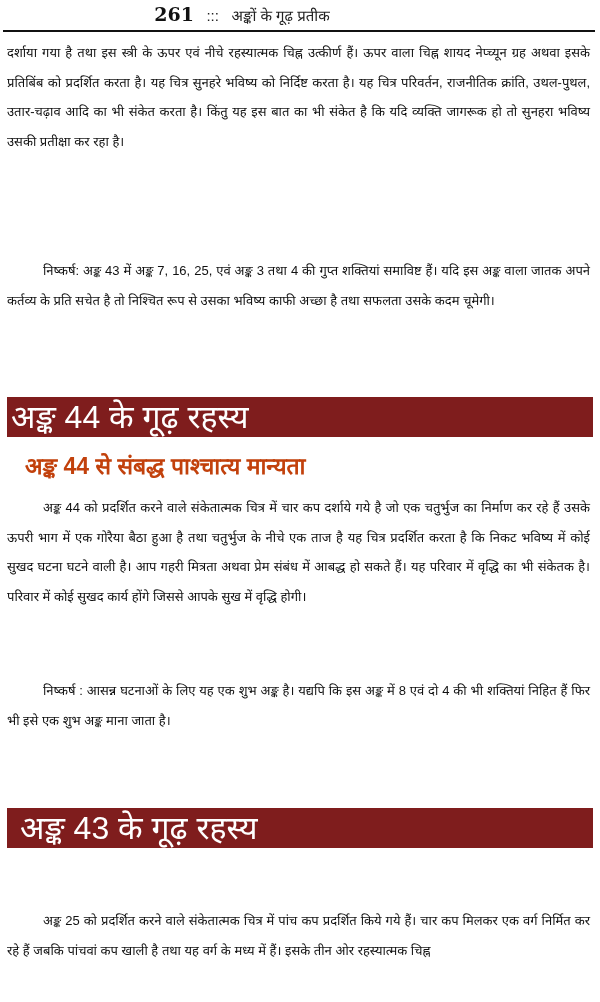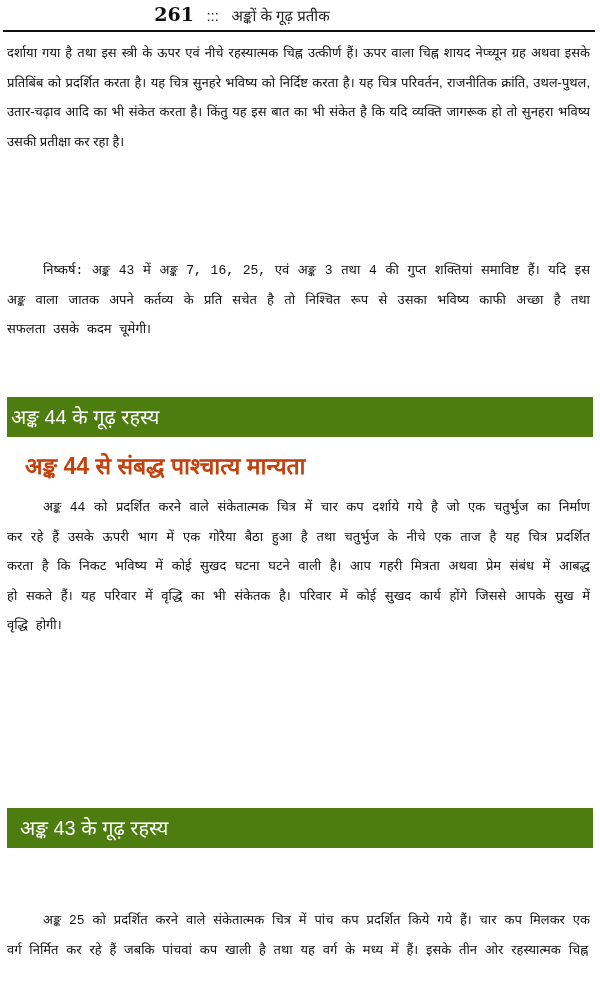--- a/index.html
+++ b/index.html
@@ -60,30 +60,29 @@
       left: 7px;
       width: 583px;
       font-size: 13px;
       line-height: 29.5px;
       text-align: justify;
       color: #111;
       margin: 0;
     }
     .para.indent {
       text-indent: 36px;
-      font-family: Liberation Mono, monospace;
     }
     .banner {
       position: absolute;
       left: 7px;
       width: 586px;
       height: 40px;
-      background: #4d7c0f;
+      background: #7f1d1d;
       color: #ffffff;
-      font-size: 20px;
+      font-size: 32px;
       line-height: 40px;
       padding-left: 4px;
       box-sizing: border-box;
       white-space: nowrap;
     }
     .subheading {
       position: absolute;
       left: 25px;
       width: 586px;
       font-size: 23px;
@@ -109,19 +108,20 @@
   <p class="para" style="top:38px;">दर्शाया गया है तथा इस स्त्री के ऊपर एवं नीचे रहस्यात्मक चिह्न उत्कीर्ण हैं। ऊपर वाला चिह्न शायद नेप्च्यून ग्रह अथवा इसके प्रतिबिंब को प्रदर्शित करता है। यह चित्र सुनहरे भविष्य को निर्दिष्ट करता है। यह चित्र परिवर्तन, राजनीतिक क्रांति, उथल-पुथल, उतार-चढ़ाव आदि का भी संकेत करता है। किंतु यह इस बात का भी संकेत है कि यदि व्यक्ति जागरूक हो तो सुनहरा भविष्य उसकी प्रतीक्षा कर रहा है।</p>
 
   <p class="para indent" style="top:256px;">निष्कर्ष: अङ्क 43 में अङ्क 7, 16, 25, एवं अङ्क 3 तथा 4 की गुप्त शक्तियां समाविष्ट हैं। यदि इस अङ्क वाला जातक अपने कर्तव्य के प्रति सचेत है तो निश्चित रूप से उसका भविष्य काफी अच्छा है तथा सफलता उसके कदम चूमेगी।</p>
 
   <div class="banner" style="top:397px;">अङ्क 44 के गूढ़ रहस्य</div>
 
   <h2 class="subheading" style="top:450px;">अङ्क 44 से संबद्ध पाश्चात्य मान्यता</h2>
 
   <p class="para indent" style="top:493px;">अङ्क 44 को प्रदर्शित करने वाले संकेतात्मक चित्र में चार कप दर्शाये गये है जो एक चतुर्भुज का निर्माण कर रहे हैं उसके ऊपरी भाग में एक गोरैया बैठा हुआ है तथा चतुर्भुज के नीचे एक ताज है यह चित्र प्रदर्शित करता है कि निकट भविष्य में कोई सुखद घटना घटने वाली है। आप गहरी मित्रता अथवा प्रेम संबंध में आबद्ध हो सकते हैं। यह परिवार में वृद्धि का भी संकेतक है। परिवार में कोई सुखद कार्य होंगे जिससे आपके सुख में वृद्धि होगी।</p>
 
+  <p class="para indent" style="top:676px;">निष्कर्ष : आसन्न घटनाओं के लिए यह एक शुभ अङ्क है। यद्यपि कि इस अङ्क में 8 एवं दो 4 की भी शक्तियां निहित हैं फिर भी इसे एक शुभ अङ्क माना जाता है।</p>
 
   <div class="banner" style="top:808px;padding-left:13px;">अङ्क 43 के गूढ़ रहस्य</div>
 
 
   <p class="para indent" style="top:906px;">अङ्क 25 को प्रदर्शित करने वाले संकेतात्मक चित्र में पांच कप प्रदर्शित किये गये हैं। चार कप मिलकर एक वर्ग निर्मित कर रहे हैं जबकि पांचवां कप खाली है तथा यह वर्ग के मध्य में हैं। इसके तीन ओर रहस्यात्मक चिह्न</p>
 
 </div>
 
 </body></html>

